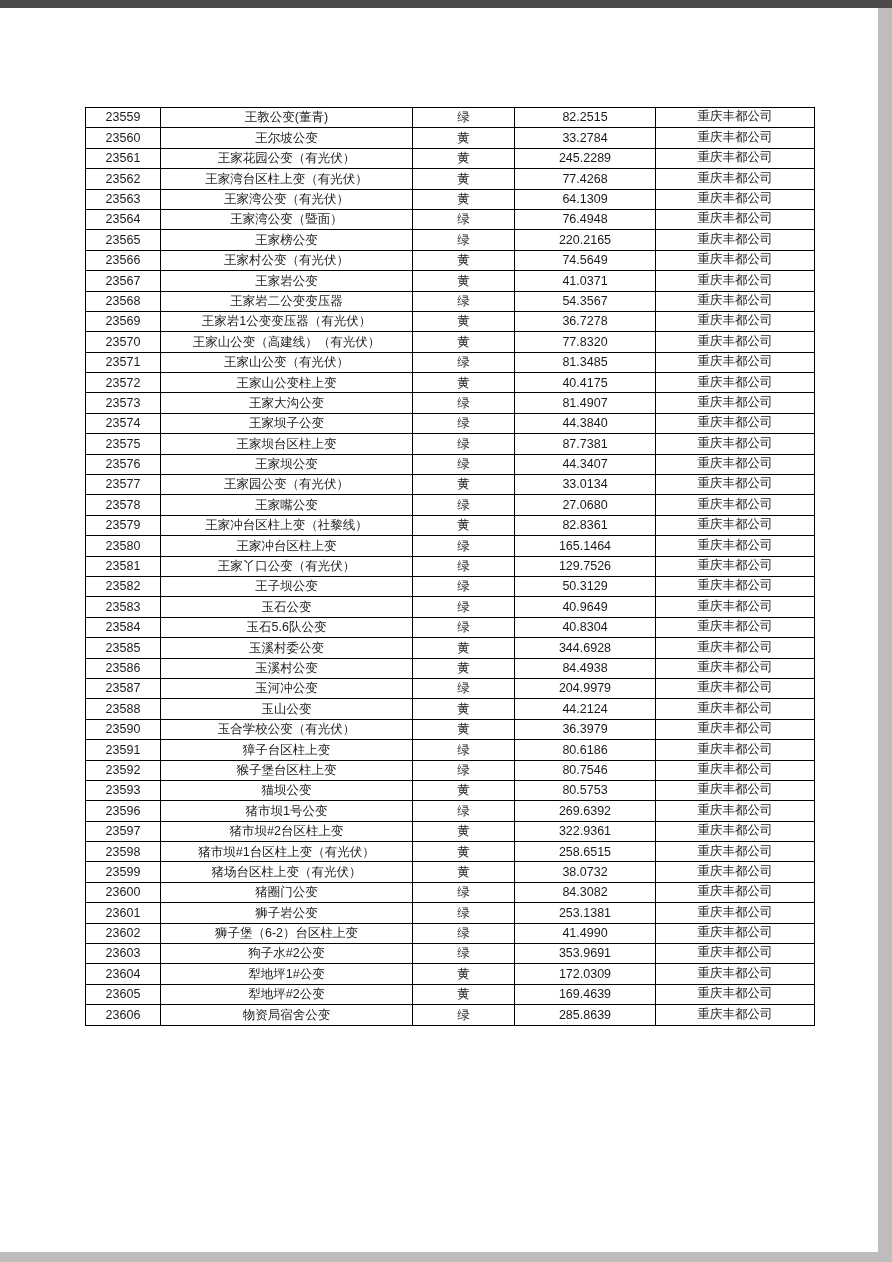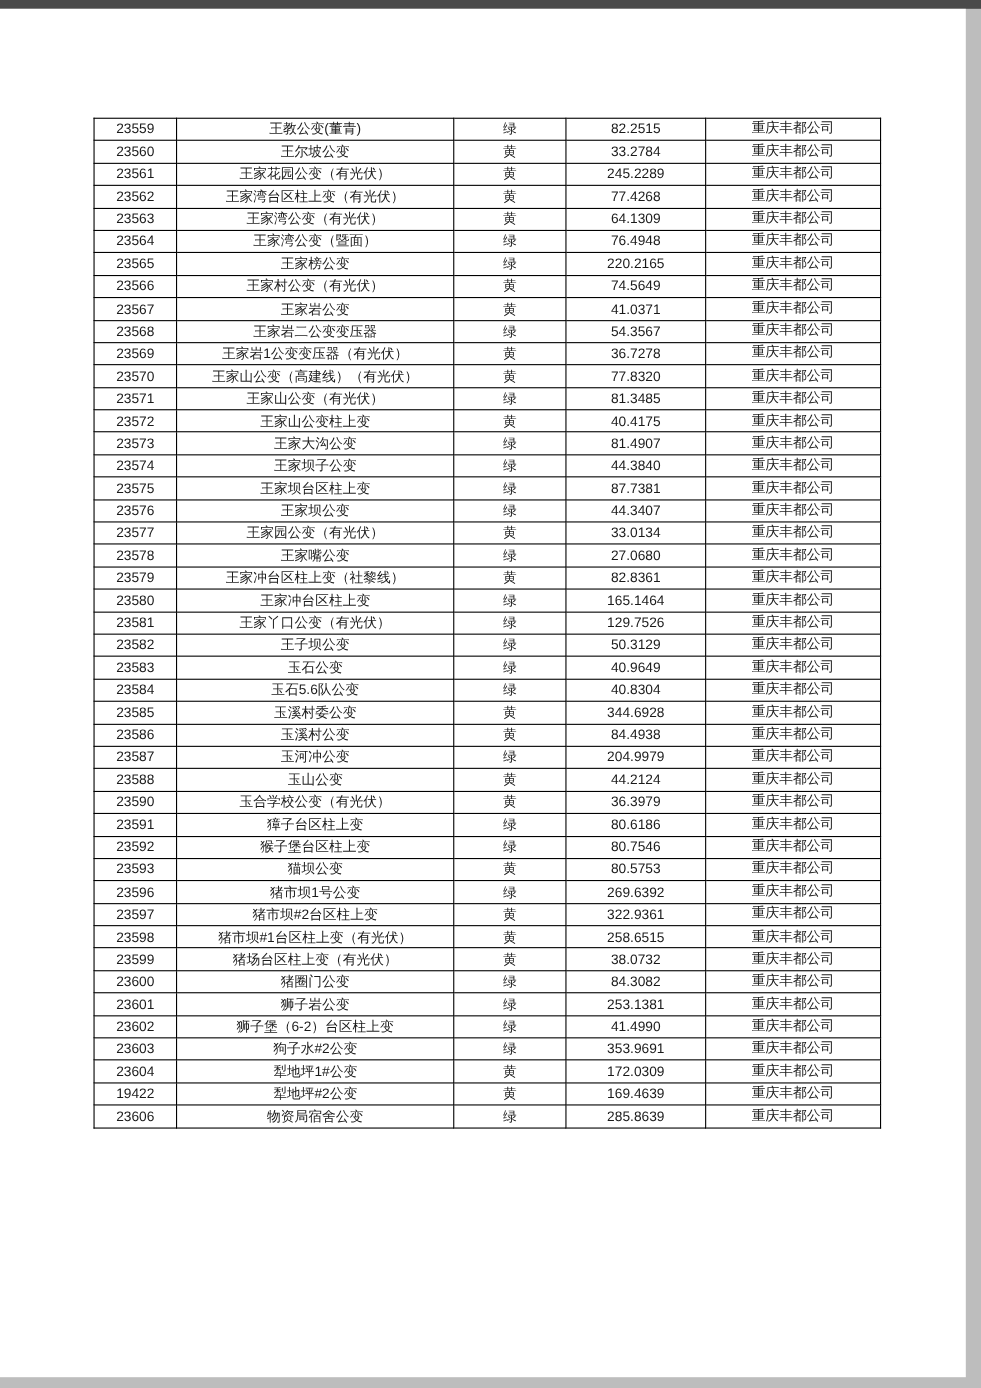--- a/index.html
+++ b/index.html
@@ -42,21 +42,21 @@
     padding: 0 2px;
     font-size: 12.5px;
     line-height: 1;
     text-align: center;
     white-space: nowrap;
     overflow: hidden;
   }
   td.c-id      { width: 75px;  text-align: left; padding-left: 10px; }
   td.c-name    { width: 252px; margin-left: 24px; }
   td.c-status  { width: 102px; }
-  td.c-value   { width: 127px; }
+  td.c-value   { width: 141px; }
   td.c-company { width: 159px; font-family: Liberation Mono, monospace; }
 </style>
 </head>
 <body>
 
 <div class="top-edge"></div>
 
 <div class="page">
   <table class="data-table">
     <tbody>
@@ -355,21 +355,21 @@
     <td class="c-company">重庆丰都公司</td>
   </tr>
         <tr>
     <td class="c-id">23604</td>
     <td class="c-name">犁地坪1#公变</td>
     <td class="c-status">黄</td>
     <td class="c-value">172.0309</td>
     <td class="c-company">重庆丰都公司</td>
   </tr>
         <tr>
-    <td class="c-id">19422</td>
+    <td class="c-id">23605</td>
     <td class="c-name">犁地坪#2公变</td>
     <td class="c-status">黄</td>
     <td class="c-value">169.4639</td>
     <td class="c-company">重庆丰都公司</td>
   </tr>
         <tr>
     <td class="c-id">23606</td>
     <td class="c-name">物资局宿舍公变</td>
     <td class="c-status">绿</td>
     <td class="c-value">285.8639</td>

